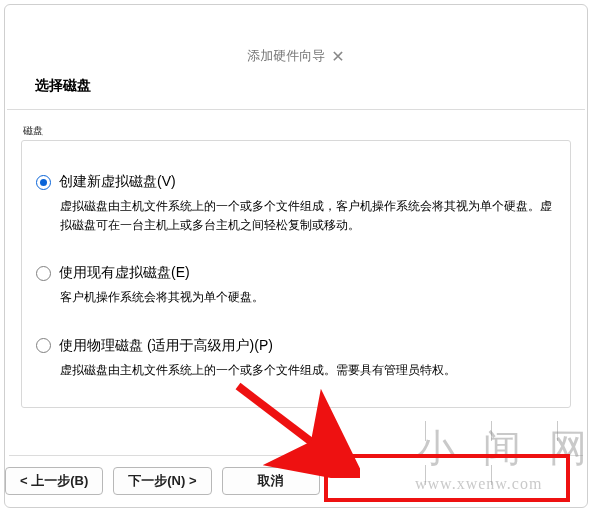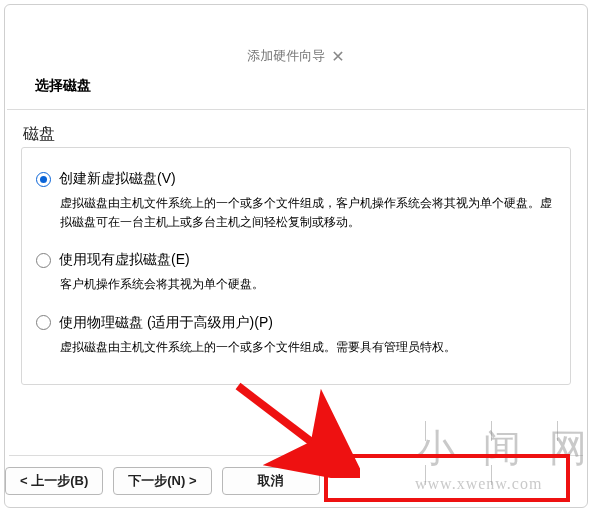--- a/index.html
+++ b/index.html
@@ -54,31 +54,31 @@
   }
   .hr {
     height: 1px;
     background: #dcdcdc;
     margin: 0 2px;
   }
   .body {
     padding: 14px 16px 0 16px;
   }
   .group-label {
-    font-size: 16px;
+    font-size: 10px;
     color: #222;
     padding: 0 0 2px 2px;
   }
   .group-box {
     border: 1px solid #d8d8d8;
     border-radius: 3px;
     padding: 12px 14px 18px 14px;
   }
   .opt {
-    margin: 10px 0 0 0;
+    margin: 20px 0 0 0;
   }
   .opt-row {
     display: flex;
     align-items: center;
     gap: 8px;
   }
   .radio {
     width: 15px; height: 15px;
     border: 1px solid #808080;
     border-radius: 50%;

